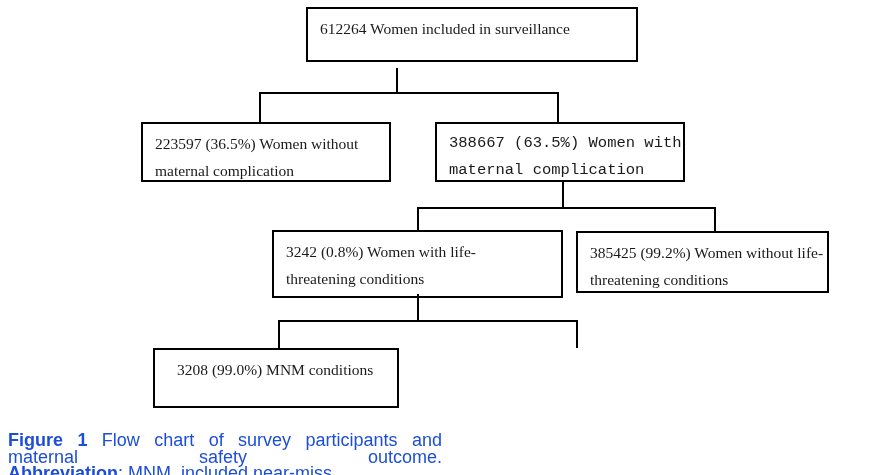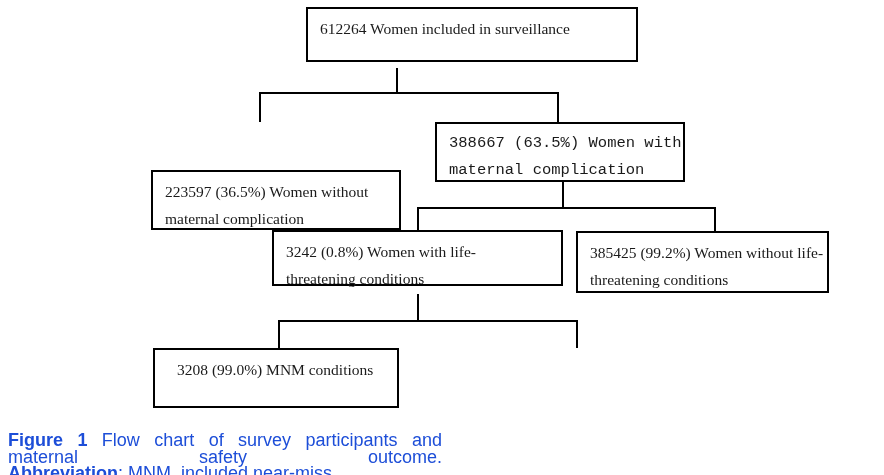--- a/index.html
+++ b/index.html
@@ -48,35 +48,35 @@
 
   <div class="node" style="left:262px; top:7px; width:332px; height:55px;margin-left:44px;">
     <div class="nline">612264 Women included in surveillance</div>
   </div>
 
   <div class="conn v" style="left:396px; top:68px; height:25px;"></div>
   <div class="conn h" style="left:260px; top:92px; width:299px;"></div>
   <div class="conn v" style="left:259px; top:92px; height:30px;"></div>
   <div class="conn v" style="left:557px; top:92px; height:30px;"></div>
 
-  <div class="node" style="left:151px; top:122px; width:250px; height:60px;margin-top:48px;">
+  <div class="node" style="left:141px; top:122px; width:250px; height:60px;">
     <div class="nline">223597 (36.5%) Women without</div>
     <div class="nline">maternal complication</div>
   </div>
   <div class="node" style="left:435px; top:122px; width:250px; height:60px;font-family:Liberation Mono, monospace;">
     <div class="nline">388667 (63.5%) Women with</div>
     <div class="nline">maternal complication</div>
   </div>
 
   <div class="conn v" style="left:562px; top:182px; height:26px;"></div>
   <div class="conn h" style="left:418px; top:207px; width:298px;"></div>
   <div class="conn v" style="left:417px; top:207px; height:24px;"></div>
   <div class="conn v" style="left:714px; top:207px; height:24px;"></div>
 
-  <div class="node" style="left:272px; top:230px; width:291px; height:56px;">
+  <div class="node" style="left:272px; top:230px; width:291px; height:68px;">
     <div class="nline">3242 (0.8%) Women with life-</div>
     <div class="nline">threatening conditions</div>
   </div>
   <div class="node" style="left:576px; top:231px; width:253px; height:62px;">
     <div class="nline">385425 (99.2%) Women without life-</div>
     <div class="nline">threatening conditions</div>
   </div>
 
   <div class="conn v" style="left:417px; top:294px; height:27px;"></div>
   <div class="conn h" style="left:278px; top:320px; width:300px;"></div>

